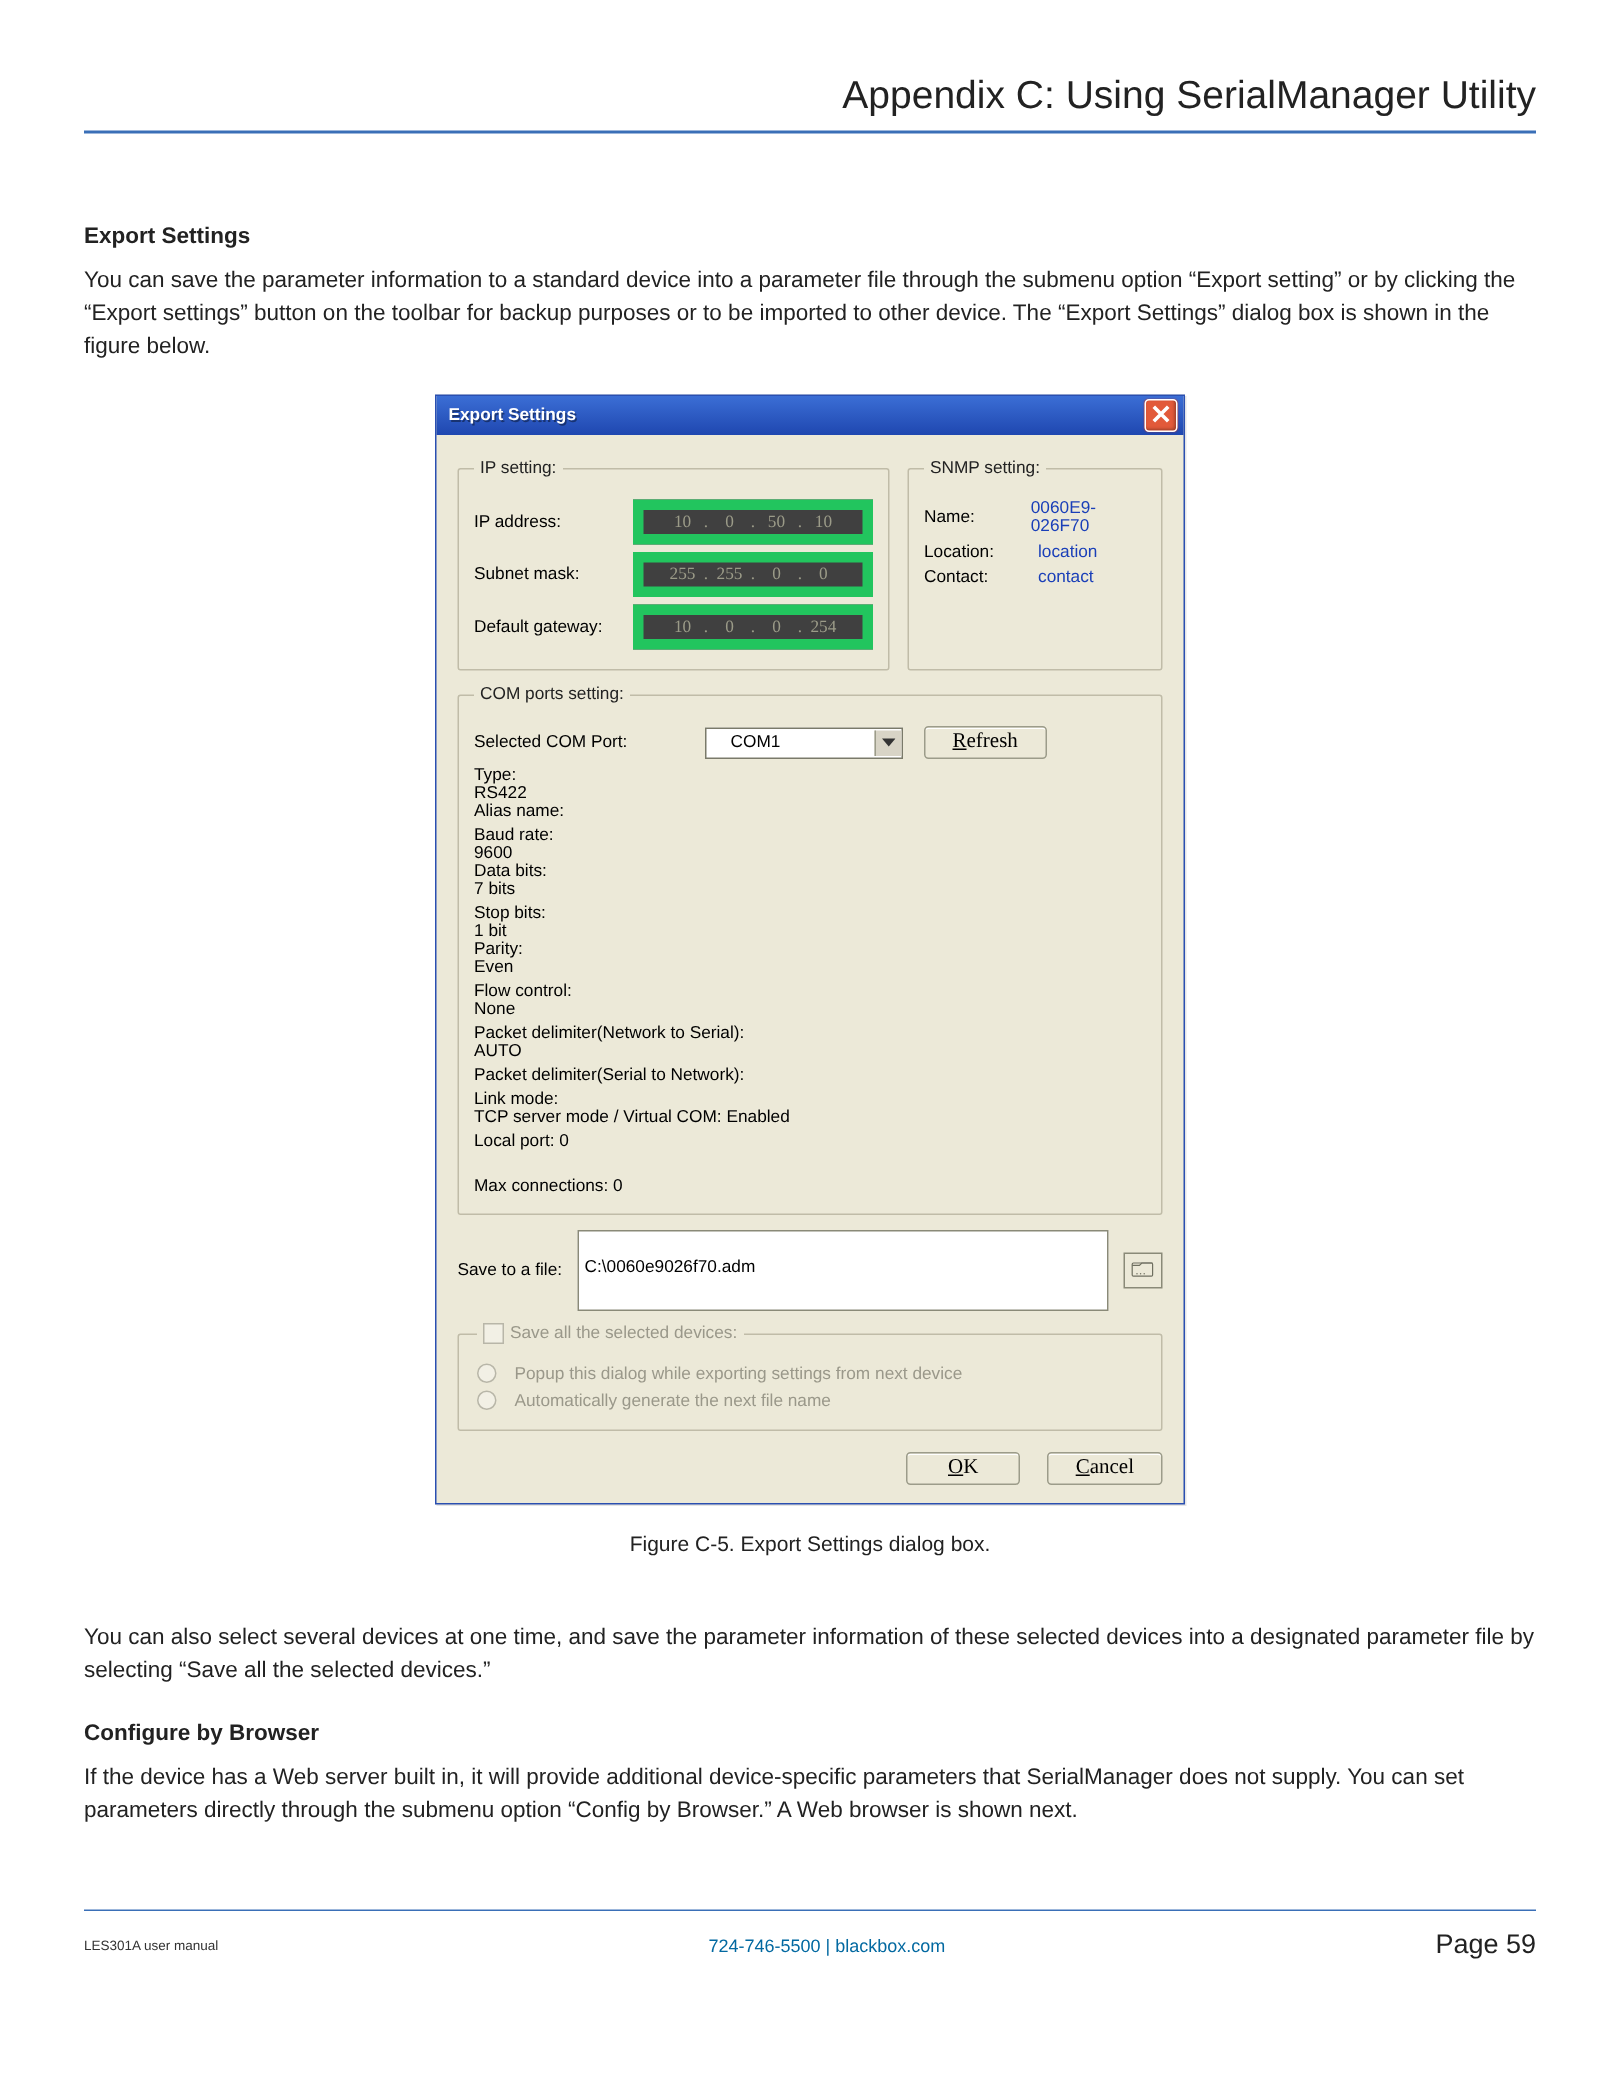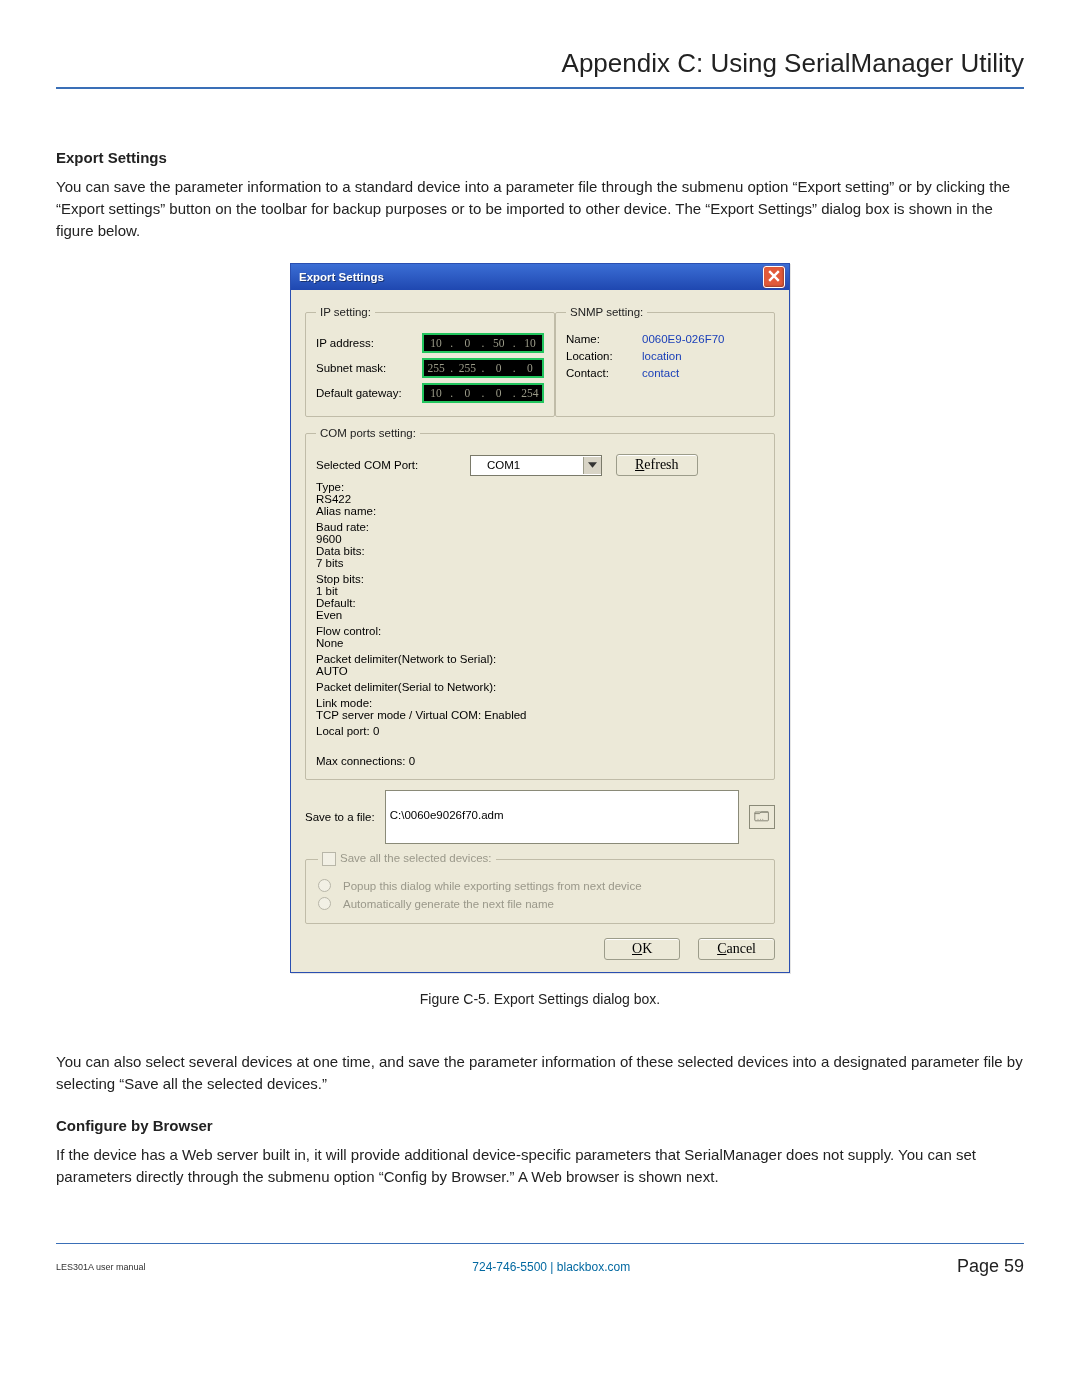--- a/index.html
+++ b/index.html
@@ -13,23 +13,23 @@
 
 .dialog { width: 498px; border: 1px solid #2a4fb1; background: #ece9d8; font-family: Tahoma, Arial, sans-serif; font-size: 11.5px; color: #000; box-shadow: 1px 1px 0 rgba(0,0,0,.1); }
 .titlebar { background: linear-gradient(#3b6ed5,#1f47b0); color: #fff; height: 26px; display: flex; align-items: center; justify-content: space-between; padding: 0 4px 0 8px; font-weight: bold; text-shadow: 1px 1px 0 rgba(0,0,0,.4); }
 .close-btn { width: 20px; height: 20px; background: #e25a3a; border: 1px solid #fff; border-radius: 3px; display: flex; align-items: center; justify-content: center; color: #fff; font-weight: bold; box-shadow: inset -1px -1px 2px rgba(0,0,0,.3), 0 0 1px #a33; cursor: pointer; }
 .close-btn svg { width: 12px; height: 12px; }
 .dialog-body { padding: 16px 14px 12px 14px; }
 fieldset { border: 1px solid #c0bca8; border-radius: 2px; margin: 0 0 10px 0; padding: 10px 10px 8px 10px; }
 legend { padding: 0 4px; color: #222; }
 .row { display: flex; align-items: center; margin: 5px 0; gap: 6px; }
 .lab-w { width: 100px; }
-.ip-box { display: inline-flex; align-items: center; border: 2px solid #22c55e; background: #000000; color: #9b9b88; padding: 2px 0; width: 118px; justify-content: space-between; font-family: Tahoma; }
+.ip-box { display: inline-flex; align-items: center; border: 7px solid #22c55e; background: #404040; color: #9b9b88; padding: 2px 14px; width: 118px; justify-content: space-between; font-family: Tahoma; }
 .ip-box span { width: 24px; text-align: center; }
-.top-flex { display: flex; }
+.top-flex { display: flex; gap: 12px; }
 .fs-ip { flex: 1.05; }
 .fs-snmp { flex: 1; }
 .snmp-val { color: #1a3fb8; }
 .snmp-lab { width: 70px; display: inline-block; }
 .com-select { display: inline-flex; align-items: center; background: #fff; border: 1px solid #7a7a6a; width: 130px; height: 19px; }
 .com-select .sel-text { flex: 1; padding: 0 16px; }
 .sel-arrow { width: 17px; height: 17px; background: #d8d4c6; border-left: 1px solid #9c9c8a; display: flex; align-items: center; justify-content: center; }
 .sel-arrow svg { width: 9px; height: 6px; fill: #333; }
 .btn { background: #ece9d8; border: 1px solid #9c9c8a; border-radius: 3px; padding: 2px 18px; font-family: Tahoma; font-size: 14px; cursor: pointer; box-shadow: 0 1px 0 #fff inset; }
 .btn-wide { min-width: 76px; }
@@ -151,21 +151,21 @@
             </div>
           <div class="gridrow">
               <span class="gc1">Baud rate:</span>
               <span class="gc2">9600</span>
               <span class="gc3">Data bits:</span>
               <span class="gc4">7 bits</span>
             </div>
           <div class="gridrow">
               <span class="gc1">Stop bits:</span>
               <span class="gc2">1 bit</span>
-              <span class="gc3">Default:</span>
+              <span class="gc3">Parity:</span>
               <span class="gc4">Even</span>
             </div>
           <div class="gridrow">
               <span class="gc1">Flow control:</span>
               <span class="gc2">None</span>
             </div>
           <div class="gridrow">
               <span style="width:249px;">Packet delimiter(Network to Serial):</span>
               <span>AUTO</span>
             </div>

